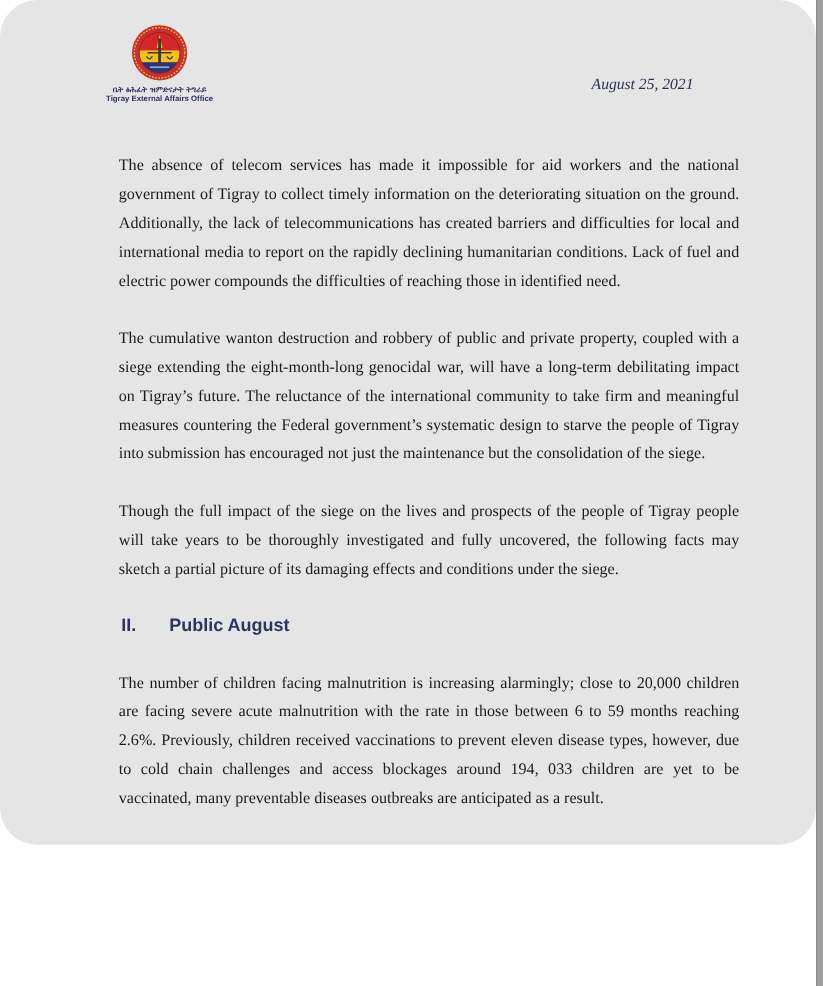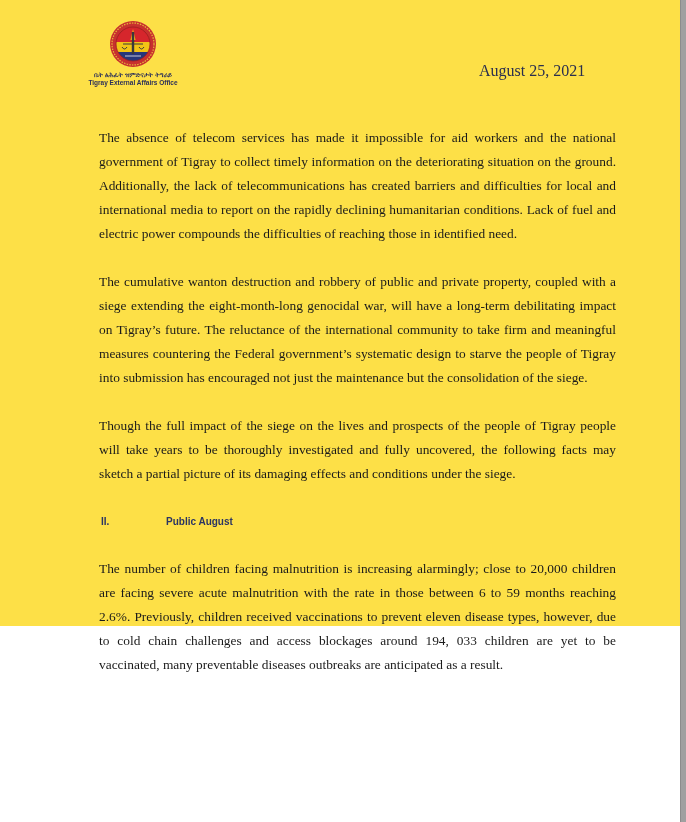--- a/index.html
+++ b/index.html
@@ -11,22 +11,23 @@
       width: 686px;
       height: 822px;
       position: relative;
       overflow: hidden;
     }
     .page {
       position: absolute;
       left: 0;
       top: 0;
       width: 680px;
-      height: 626px;
-      background: #fde047;
+      height: 704px;
+      background: #e5e5e5;
+      border-radius: 31px;
     }
     .scroll-edge {
       position: absolute;
       left: 680px;
       top: 0;
       width: 6px;
       height: 822px;
       background: #a0a0a0;
       border-left: 1px solid #8c8c8c;
       box-sizing: border-box;
@@ -56,51 +57,51 @@
     .logo-english {
       font-family: "Liberation Sans", sans-serif;
       font-size: 6.5px;
       font-weight: bold;
       color: #2b2f5a;
       line-height: 8px;
       white-space: nowrap;
     }
     .date {
       position: absolute;
-      left: 479px;
+      left: 493px;
       top: 62px;
       font-family: "Liberation Serif", serif;
-      font-size: 16px;
+      font-size: 13px;
       color: #2a2f4e;
+      font-style: italic;
     }
     .content {
       position: absolute;
       left: 80px;
       top: 126px;
       width: 517px;
       font-family: "Liberation Serif", serif;
       font-size: 13.4px;
       line-height: 24px;
       color: #1a1a1a;
       margin-left: 19px;
     }
     .para {
       margin: 0 0 24px 0;
       text-align: justify;
       text-align-last: left;
     }
     .heading {
       font-family: "Liberation Sans", sans-serif;
       font-weight: bold;
-      font-size: 10px;
+      font-size: 15px;
       color: #2b3563;
       margin: 2px 0 23px 0;
       line-height: 24px;
       display: flex;
-      gap: 25px;
     }
     .heading-num {
       width: 40px;
       padding-left: 2px;
     }
   </style>
 </head>
 <body>
 
 <div class="page">

